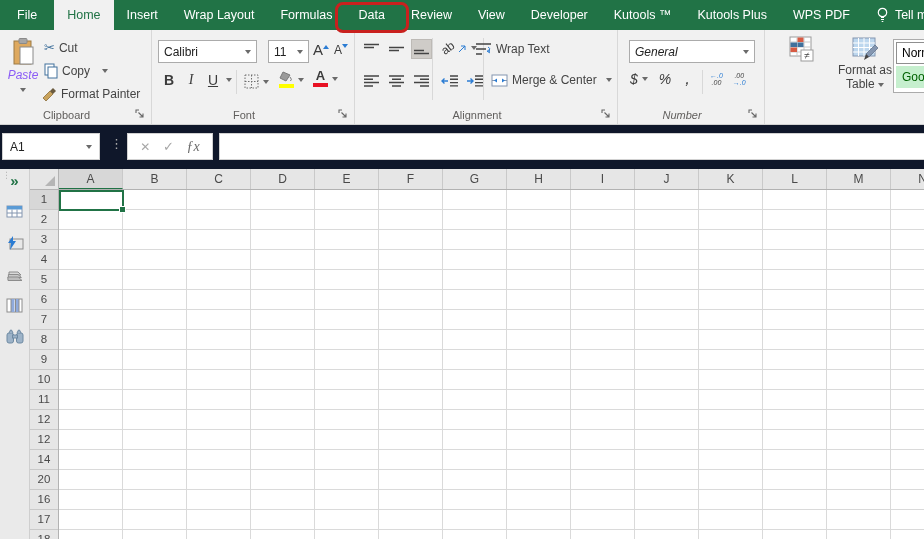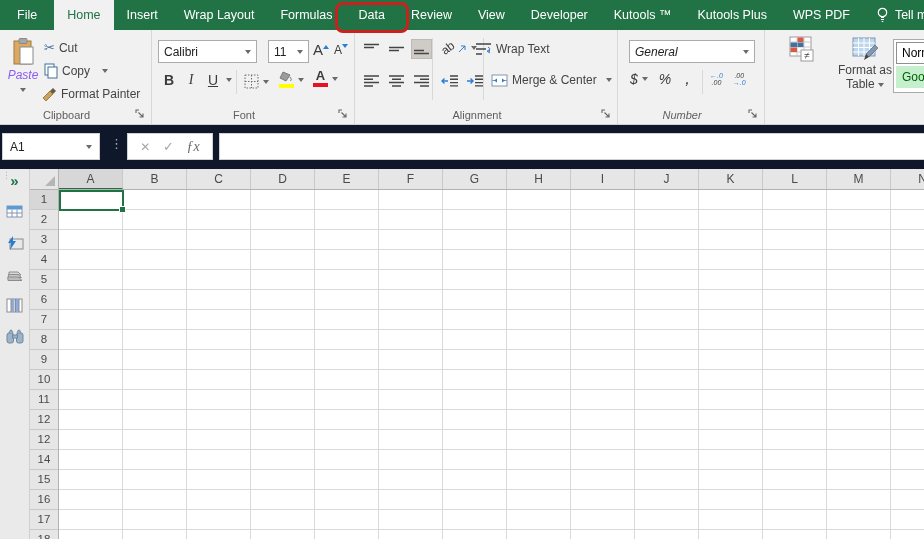--- a/index.html
+++ b/index.html
@@ -448,21 +448,21 @@
         <div class="rowh">5</div>
         <div class="rowh">6</div>
         <div class="rowh">7</div>
         <div class="rowh">8</div>
         <div class="rowh">9</div>
         <div class="rowh">10</div>
         <div class="rowh">11</div>
         <div class="rowh">12</div>
         <div class="rowh">12</div>
         <div class="rowh">14</div>
-        <div class="rowh">15</div>
+        <div class="rowh">20</div>
         <div class="rowh">16</div>
         <div class="rowh">17</div>
         <div class="rowh">18</div>
       </div>
     <div class="cells">
       <div class="selbox">
         <span class="handle"></span>
       </div>
     </div>
   </div>

